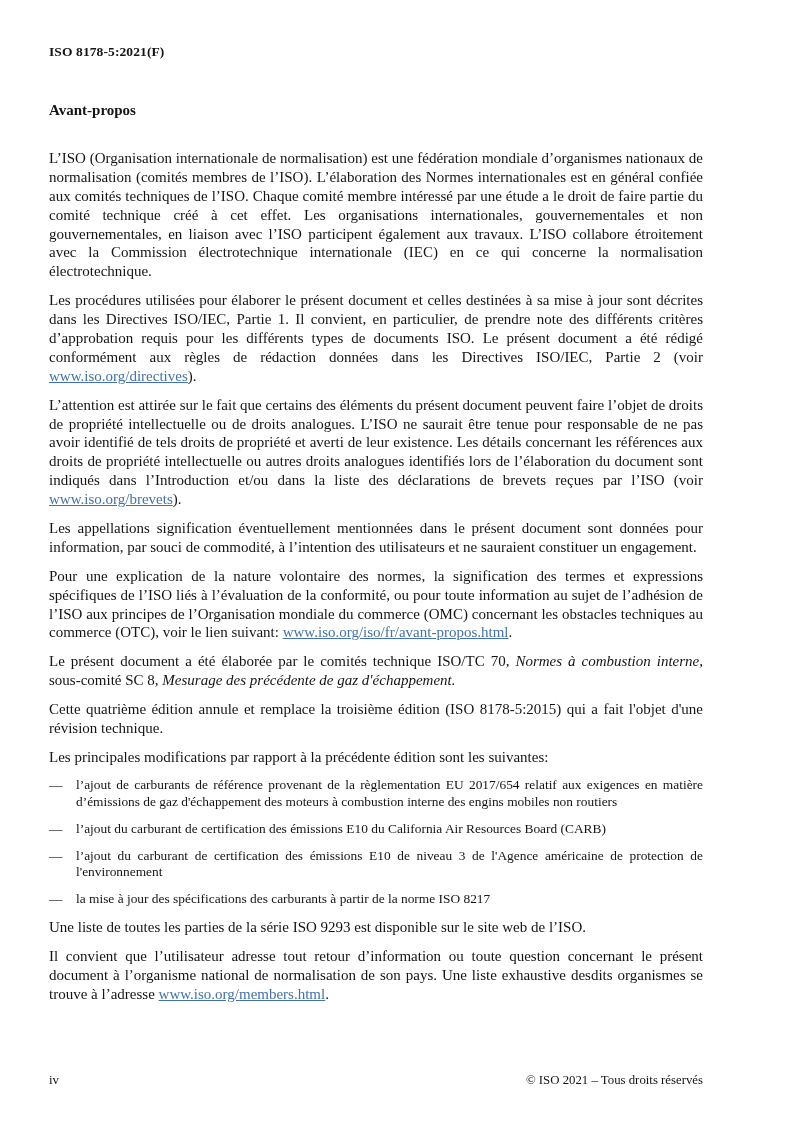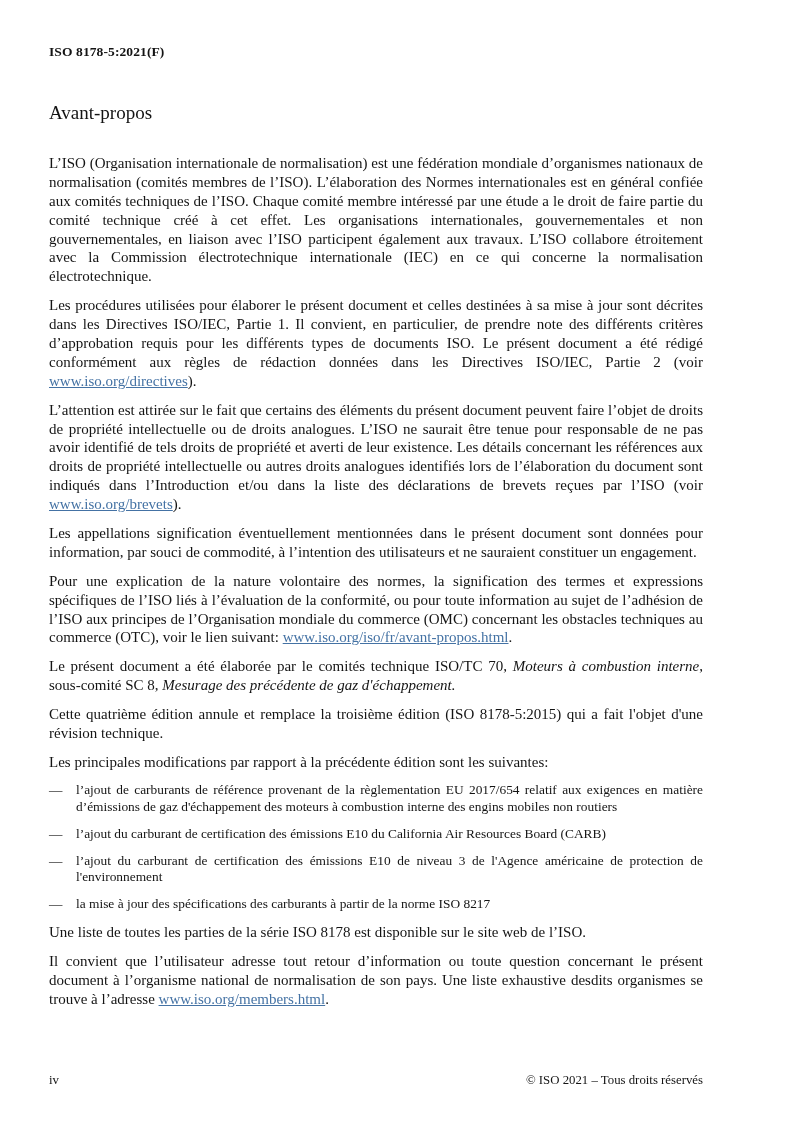--- a/index.html
+++ b/index.html
@@ -24,22 +24,22 @@
     width: 654px;
   }
   .doc-header {
     margin-top: 44px;
     font-size: 13.5px;
     font-weight: bold;
     letter-spacing: 0.1px;
   }
   .doc-title {
     margin: 42px 0 30px 0;
-    font-size: 19px;
-    font-weight: normal;
+    font-size: 15px;
+    font-weight: bold;
   }
   .para {
     margin: 0 0 10px 0;
     font-size: 15px;
     line-height: 1.26;
     text-align: justify;
   }
   .list-item {
     display: flex;
     margin: 0 0 10px 0;
@@ -76,40 +76,40 @@
 <div class="page">
   <div class="content">
     <div class="doc-header">ISO 8178-5:2021(F)</div>
     <h1 class="doc-title">Avant-propos</h1>
     <div>
         <p class="para"><span>L’ISO (Organisation internationale de normalisation) est une fédération mondiale d’organismes nationaux de normalisation (comités membres de l’ISO). L’élaboration des Normes internationales est en général confiée aux comités techniques de l’ISO. Chaque comité membre intéressé par une étude a le droit de faire partie du comité technique créé à cet effet. Les organisations internationales, gouvernementales et non gouvernementales, en liaison avec l’ISO participent également aux travaux. L’ISO collabore étroitement avec la Commission électrotechnique internationale (IEC) en ce qui concerne la normalisation électrotechnique.</span></p>
         <p class="para"><span>Les procédures utilisées pour élaborer le présent document et celles destinées à sa mise à jour sont décrites dans les Directives ISO/IEC, Partie 1. Il convient, en particulier, de prendre note des différents critères d’approbation requis pour les différents types de documents ISO. Le présent document a été rédigé conformément aux règles de rédaction données dans les Directives ISO/IEC, Partie 2 (voir </span><a href="#" class="doc-link">www.iso.org/directives</a><span>).</span></p>
         <p class="para"><span>L’attention est attirée sur le fait que certains des éléments du présent document peuvent faire l’objet de droits de propriété intellectuelle ou de droits analogues. L’ISO ne saurait être tenue pour responsable de ne pas avoir identifié de tels droits de propriété et averti de leur existence. Les détails concernant les références aux droits de propriété intellectuelle ou autres droits analogues identifiés lors de l’élaboration du document sont indiqués dans l’Introduction et/ou dans la liste des déclarations de brevets reçues par l’ISO (voir </span><a href="#" class="doc-link">www.iso.org/brevets</a><span>).</span></p>
         <p class="para"><span>Les appellations signification éventuellement mentionnées dans le présent document sont données pour information, par souci de commodité, à l’intention des utilisateurs et ne sauraient constituer un engagement.</span></p>
         <p class="para"><span>Pour une explication de la nature volontaire des normes, la signification des termes et expressions spécifiques de l’ISO liés à l’évaluation de la conformité, ou pour toute information au sujet de l’adhésion de l’ISO aux principes de l’Organisation mondiale du commerce (OMC) concernant les obstacles techniques au commerce (OTC), voir le lien suivant: </span><a href="#" class="doc-link">www.iso.org/iso/fr/avant-propos.html</a><span>.</span></p>
-        <p class="para"><span>Le présent document a été élaborée par le comités technique ISO/TC 70, </span><em>Moteurs à combustion interne</em><span>, sous-comité SC 8, </span><em>Mesurage des précédente de gaz d'échappement.</em></p>
+        <p class="para"><span>Le présent document a été élaborée par le comités technique ISO/TC 70, </span><em>Normes à combustion interne</em><span>, sous-comité SC 8, </span><em>Mesurage des précédente de gaz d'échappement.</em></p>
         <p class="para"><span>Cette quatrième édition annule et remplace la troisième édition (ISO 8178-5:2015) qui a fait l'objet d'une révision technique.</span></p>
         <p class="para"><span>Les principales modifications par rapport à la précédente édition sont les suivantes:</span></p>
         <div class="list-item">
           <span class="dash">—</span>
           <span class="li-text"><span>l’ajout de carburants de référence provenant de la règlementation EU 2017/654 relatif aux exigences en matière d’émissions de gaz d'échappement des moteurs à combustion interne des engins mobiles non routiers</span></span>
         </div>
         <div class="list-item">
           <span class="dash">—</span>
           <span class="li-text"><span>l’ajout du carburant de certification des émissions E10 du California Air Resources Board (CARB)</span></span>
         </div>
         <div class="list-item">
           <span class="dash">—</span>
           <span class="li-text"><span>l’ajout du carburant de certification des émissions E10 de niveau 3 de l'Agence américaine de protection de l'environnement</span></span>
         </div>
         <div class="list-item">
           <span class="dash">—</span>
           <span class="li-text"><span>la mise à jour des spécifications des carburants à partir de la norme ISO 8217</span></span>
         </div>
-        <p class="para"><span>Une liste de toutes les parties de la série ISO 8178 est disponible sur le site web de l’ISO.</span></p>
+        <p class="para"><span>Une liste de toutes les parties de la série ISO 9293 est disponible sur le site web de l’ISO.</span></p>
         <p class="para"><span>Il convient que l’utilisateur adresse tout retour d’information ou toute question concernant le présent document à l’organisme national de normalisation de son pays. Une liste exhaustive desdits organismes se trouve à l’adresse </span><a href="#" class="doc-link">www.iso.org/members.html</a><span>.</span></p>
       </div>
   </div>
   <div class="footer">
     <span>iv</span>
     <span>© ISO 2021 – Tous droits réservés</span>
   </div>
 </div>
 
 </body></html>

